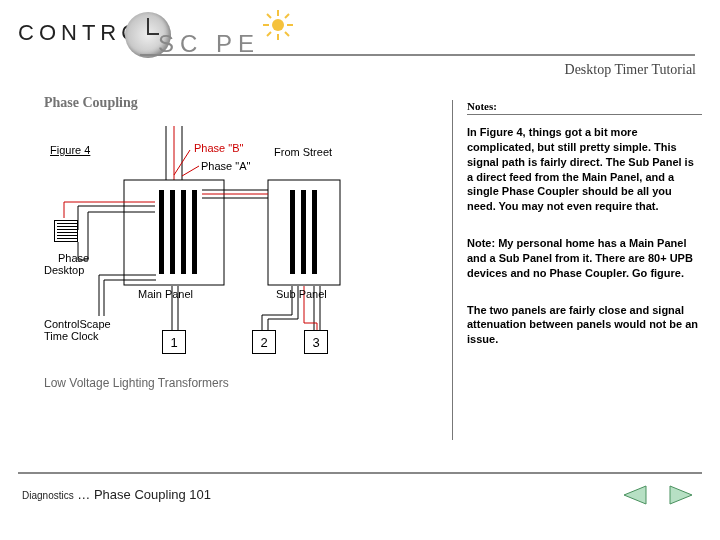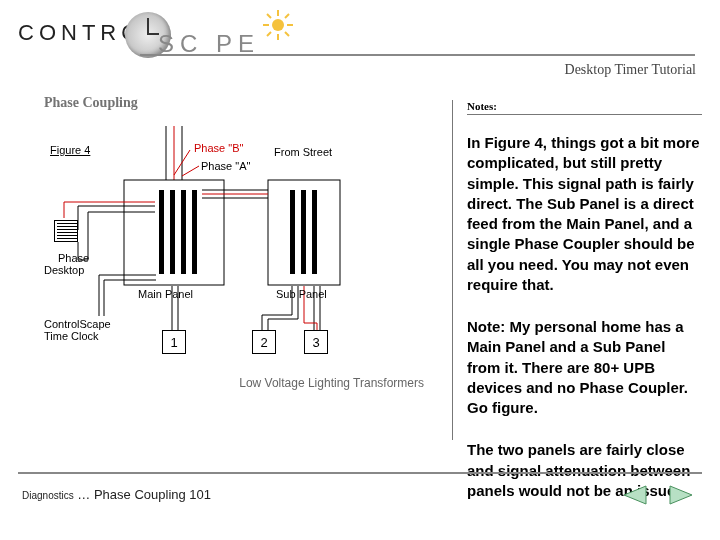--- a/index.html
+++ b/index.html
@@ -47,43 +47,43 @@
   .subtitle-left {
     position:absolute; top:95px; left:44px;
     font-family:"Times New Roman",serif; font-weight:bold; font-size:14px; color:#737373;
   }
 
   
   .col-left { position:absolute; top:120px; left:44px; width:380px; height:310px; }
   .col-right { position:absolute; top:100px; left:452px; width:250px; height:340px;
                border-left:1px solid #777; padding-left:14px; }
   .notes-hdr { font-family:"Times New Roman",serif; font-weight:bold; font-size:11px;
-               border-bottom:1px solid #777; padding-bottom:2px; margin-bottom:18px; }
-  .note-p { font-size:15px; font-weight:bold; line-height:1.35; margin-bottom:22px; font-family:Arial,sans-serif; }
+               border-bottom:1px solid #777; padding-bottom:2px; margin-bottom:10px; }
+  .note-p { font-size:11px; font-weight:bold; line-height:1.35; margin-bottom:22px; font-family:Arial,sans-serif; }
 
   
   .ftr-rule { position:absolute; bottom:66px; left:18px; width:684px; height:2px; background:#888; }
   .ftr-text { position:absolute; bottom:38px; left:22px;
               font-family:"Trebuchet MS",Arial,sans-serif; font-size:13px; color:#222; }
   .ftr-text .small { font-size:10px; }
   .nav-btns { position:absolute; bottom:34px; right:24px; display:flex; gap:20px; }
   .nav-btns svg { display:block; }
 
   
   .diagram { position:absolute; top:0; left:0; width:380px; height:270px;
              font-family:Arial,sans-serif; color:#000; }
   .dlabel { position:absolute; font-size:11px; }
   .dlabel.red { color:#c00; }
   .figlbl { position:absolute; font-size:11px; text-decoration:underline; top:24px; left:6px; }
   .phasecoupler { position:absolute; width:24px; height:22px; border:1px solid #000; top:100px; left:10px; }
   .pc-inner { position:absolute; top:2px; left:2px; width:20px; height:18px;
               background: repeating-linear-gradient(#000,#000 1px,#fff 1px,#fff 3px); }
   .numbox { position:absolute; width:24px; height:24px; border:1px solid #000;
             font-size:13px; display:flex; align-items:center; justify-content:center; }
-  .caption { position:absolute; width:380px; text-align:right; bottom:0; font-size:12px; color:#666; }
+  .caption { position:absolute; width:380px; text-align:left; bottom:0; font-size:12px; color:#666; }
 
   
   .wires { position:absolute; top:0; left:0; }
 </style>
 </head>
 <body>
 
 <div class="page">
 
   <div class="hdr">

